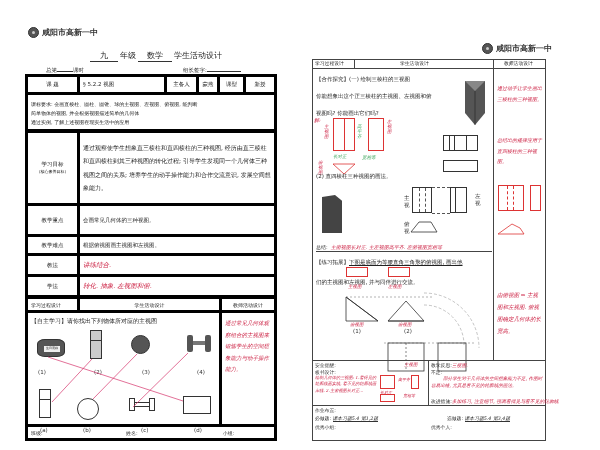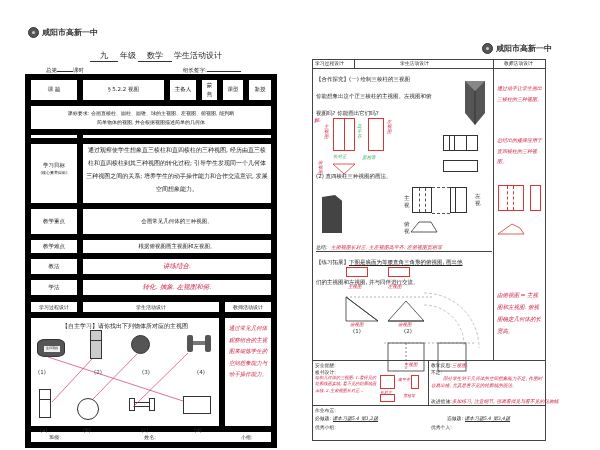--- a/index.html
+++ b/index.html
@@ -9,21 +9,21 @@
   .page-left { left: 0; width: 300px; }
   .page-right { left: 300px; width: 300px; }
   .logo { position: absolute; display: flex; align-items: center; gap: 3px; font-family: "DejaVu Serif", serif; font-size: 8px; font-weight: bold; color: #333; }
   .logo .seal { width: 11px; height: 11px; border-radius: 50%; background: #555; border: 1px solid #333; position: relative; }
   .logo .seal::after { content: ""; position: absolute; left: 3px; top: 3px; width: 3px; height: 3px; border-radius: 50%; background: #ccc; }
   .abs { position: absolute; }
   .title-line { font-size: 8px; left: 90px; top: 33px; display: flex; gap: 2px; align-items: baseline; }
   .u { border-bottom: 1px solid #333; display: inline-block; text-align: center; }
   .meta-line { font-size: 5.5px; }
   table.grid { position: absolute; border-collapse: collapse; font-size: 5.5px; }
-  table.grid td { border: 6px solid #000000; vertical-align: middle; padding: 1px 3px; line-height: 1.6; text-align: center; }
+  table.grid td { border: 3px solid #000000; vertical-align: middle; padding: 1px 3px; line-height: 1.6; }
   .ctr { text-align: center; }
   .hand { color: #cc2244; font-family: "DejaVu Serif", serif; font-style: italic; }
   .hand-green { color: #3aa55a; font-family: "DejaVu Serif", serif; font-style: italic; }
   .box { position: absolute; border: 1px solid #333; }
   .rbox { position: absolute; border: 1px solid #d33; }
   .dash { position: absolute; border-left: 1px dashed #555; }
   .hdash { position: absolute; border-top: 1px dashed #555; }
   .label { position: absolute; font-size: 5.5px; color: #333; }
   svg { position: absolute; overflow: visible; }
 </style>

